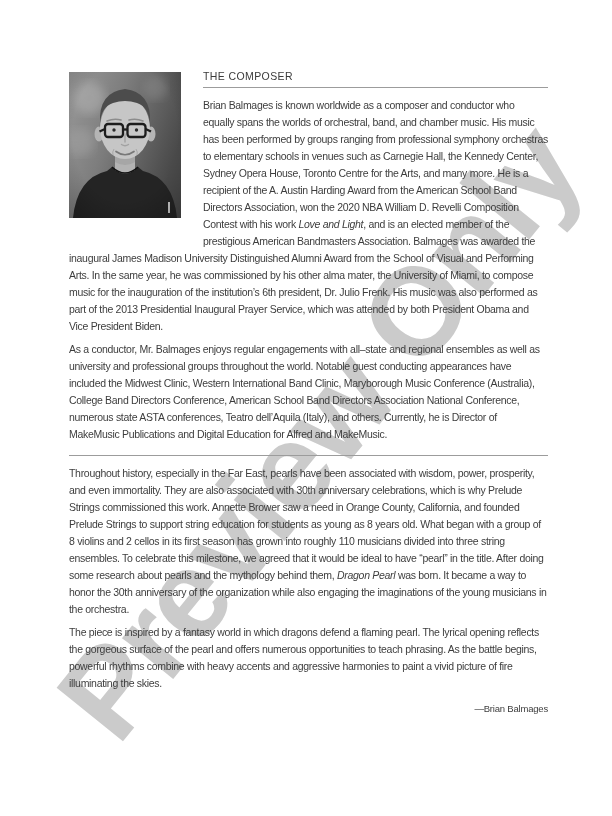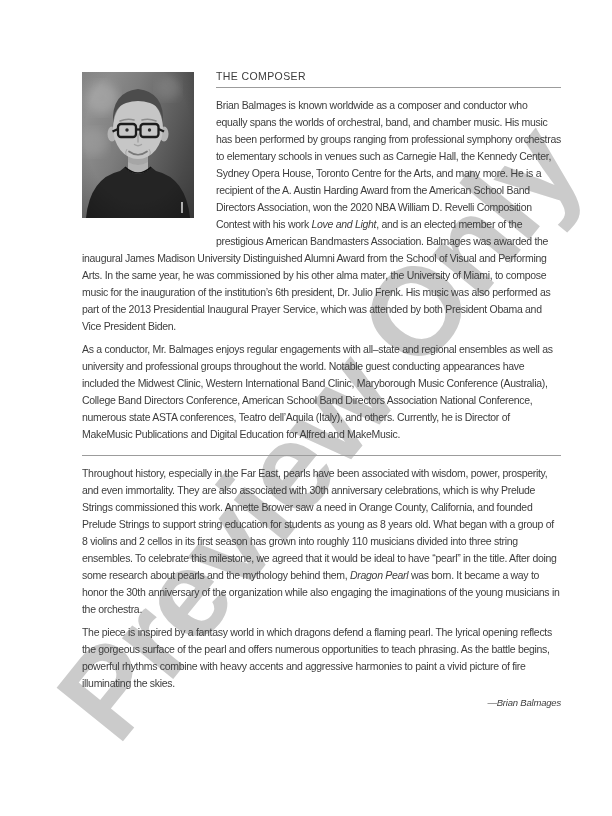--- a/index.html
+++ b/index.html
@@ -19,21 +19,21 @@
     font-size:124px;
     font-weight:700;
     letter-spacing:-3px;
     color:#cbcbcb;
     white-space:nowrap;
     z-index:0;
     user-select:none;
   }
   .content {
     position:absolute;
-    left:82px; top:70px;
+    left:69px; top:70px;
     width:479px;
     z-index:1;
   }
   .photo {
     float:left;
     width:112px; height:146px;
     margin:2px 22px 22px 0;
   }
   .photo svg { display:block; width:112px; height:146px; }
   .section-heading {
@@ -53,23 +53,22 @@
   .paragraphs p {
     margin:0 0 6px 0;
     font-size:10.5px;
     line-height:17px;
     letter-spacing:-0.3px;
     color:#3d3d3d;
   }
   .paragraphs p:last-child { margin-bottom:0; }
   .section-music { margin-top:12px; }
   .attribution {
-    margin:5px 0 0 0;
+    margin:11px 0 0 0;
     text-align:right;
-    font-style:italic;
     font-size:9.5px;
     letter-spacing:-0.2px;
     color:#3d3d3d;
   }
 </style>
 </head>
 <body>
 
 <div class="page" style="background: rgb(255, 255, 255);">
 

